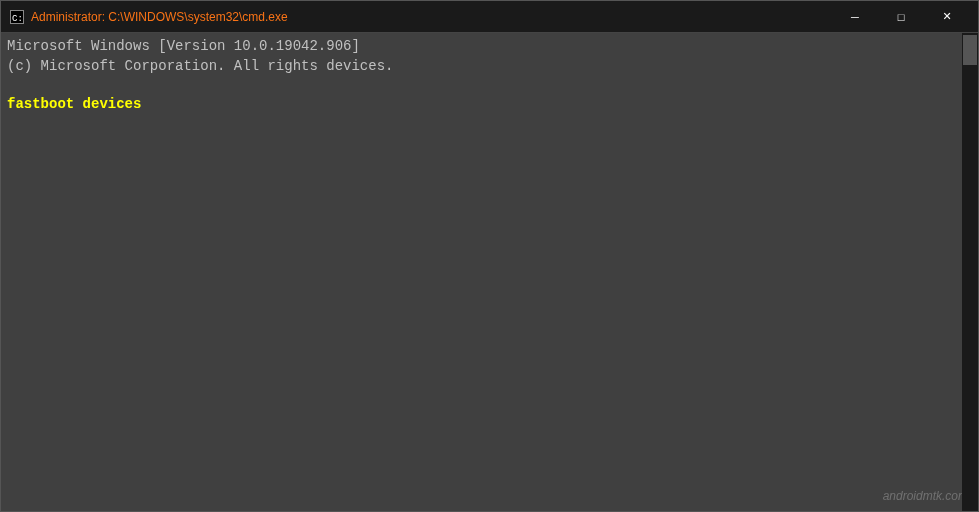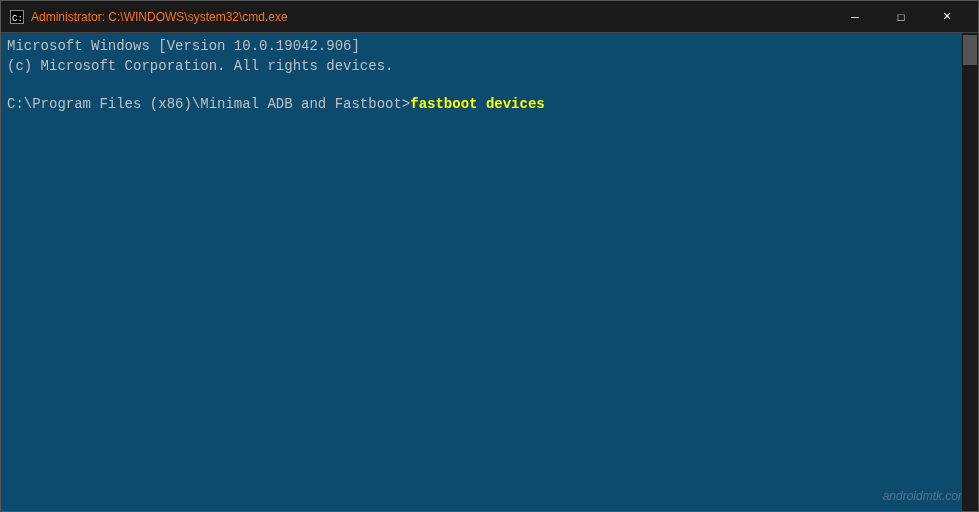--- a/index.html
+++ b/index.html
@@ -82,21 +82,21 @@
       background: transparent;
       border: none;
       cursor: pointer;
       color: #fff;
       font-size: 11px;
       font-family: 'Segoe UI', Arial, sans-serif;
     }
 
     .console-body {
       flex: 1;
-      background: #0c4a6e;
+      background: #404040;
       padding: 4px 6px;
       overflow: hidden;
       position: relative;
     }
 
     .console-line {
       font-size: 14px;
       line-height: 1.4;
       white-space: pre;
     }
@@ -174,21 +174,20 @@
       <button class="control-btn">□</button>
       <button class="control-btn close">✕</button>
     </div>
   </div>
 
   <div class="console-body">
     <div class="console-line line-white">Microsoft Windows [Version 10.0.19042.906]</div>
     <div class="console-line line-white">(c) Microsoft Corporation. All rights devices.</div>
     <div class="console-line">&nbsp;</div>
     <div class="prompt-line">
-      <span class="prompt-path">C:\Program Files (x86)\Minimal ADB and Fastboot&gt;</span>
         <span class="prompt-command">fastboot devices</span>
     </div>
 
     <div class="watermark">androidmtk.com</div>
 
     <div class="scrollbar">
       <div class="scrollbar-thumb"></div>
     </div>
   </div>
 </div>

